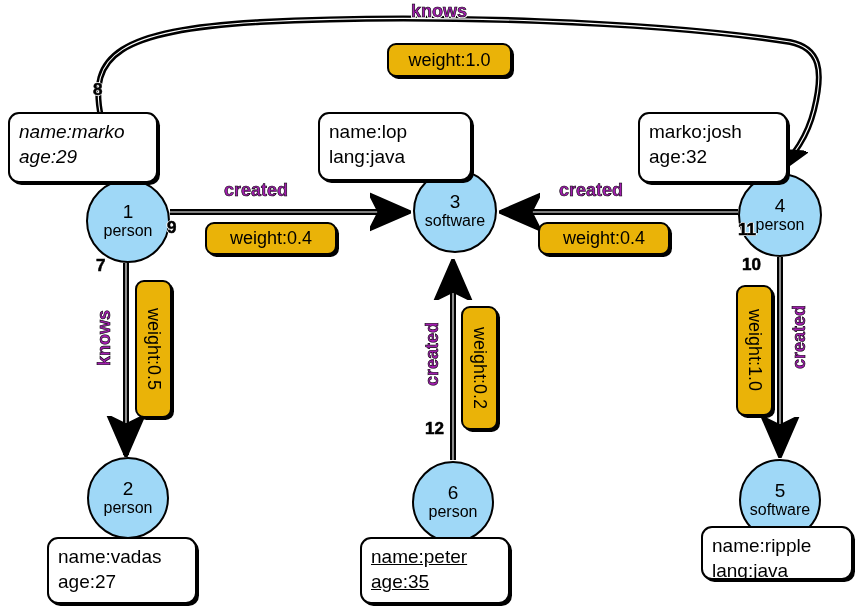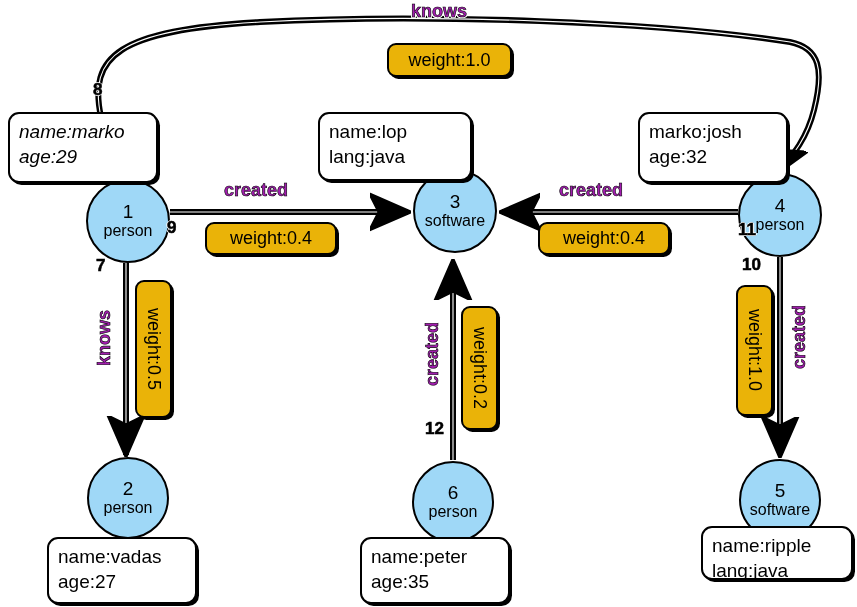--- a/index.html
+++ b/index.html
@@ -200,21 +200,21 @@
     <div>lang:java</div>
   </div>
   <div class="propbox" style="left:638px;top:112px;width:150px;height:71px;">
     <div>marko:josh</div>
     <div>age:32</div>
   </div>
   <div class="propbox" style="left:701px;top:526px;width:152px;height:54px;">
     <div>name:ripple</div>
     <div>lang:java</div>
   </div>
-  <div class="propbox" style="left:360px;top:537px;width:150px;height:67px;">
+  <div class="propbox" style="left:360px;top:537px;width:150px;height:67px;text-decoration:underline;">
     <div>name:peter</div>
     <div>age:35</div>
   </div>
 
   <div class="weightbox vert" style="left:135px;top:280px;width:37px;height:138px;">weight:0.5</div>
   <div class="weightbox" style="left:387px;top:43px;width:125px;height:34px;">weight:1.0</div>
   <div class="weightbox" style="left:205px;top:222px;width:132px;height:33px;">weight:0.4</div>
   <div class="weightbox vert" style="left:736px;top:285px;width:37px;height:131px;">weight:1.0</div>
   <div class="weightbox" style="left:538px;top:222px;width:132px;height:33px;">weight:0.4</div>
   <div class="weightbox vert" style="left:461px;top:306px;width:37px;height:124px;">weight:0.2</div>

